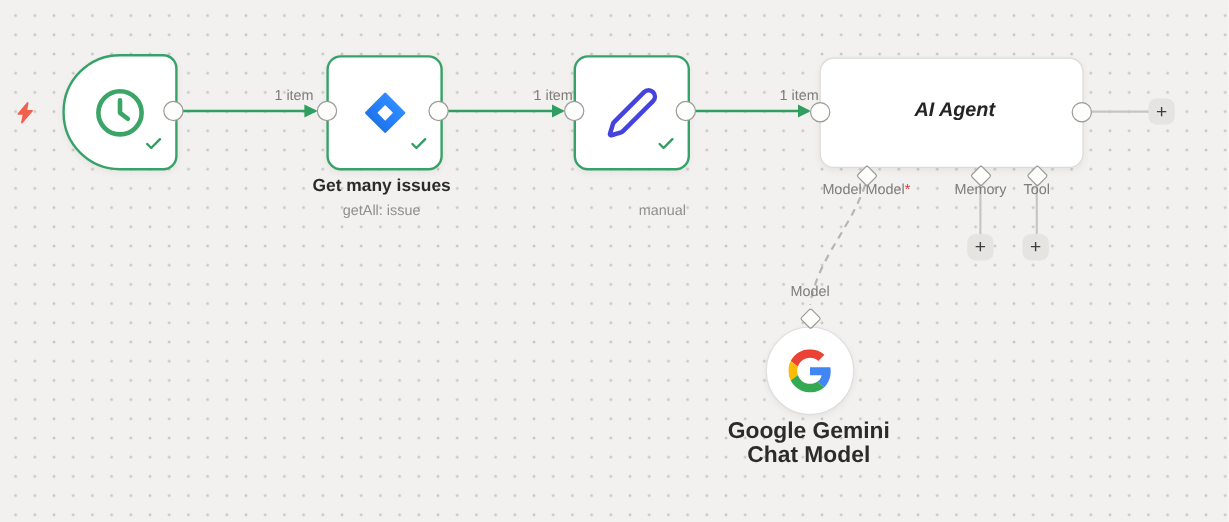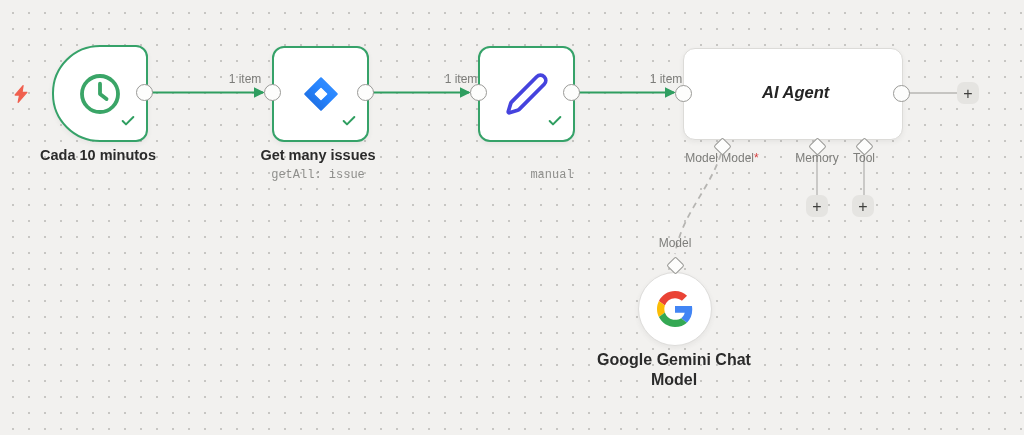--- a/index.html
+++ b/index.html
@@ -26,42 +26,42 @@
     position:absolute;width:13px;height:13px;background:#fdfdfc;
     border:1.7px solid #9a9a97;box-sizing:border-box;border-radius:2px;
     transform:rotate(45deg);z-index:3;
   }
   .node-label{
     position:absolute;transform:translateX(-50%);white-space:nowrap;
     font-size:14.5px;font-weight:600;color:#2b2b2b;z-index:2;text-align:center;
   }
   .node-sub{
     position:absolute;transform:translateX(-50%);white-space:nowrap;
-    font-size:12px;color:#8f8f8c;z-index:2;font-family:Liberation Mono, monospace;
+    font-size:12px;color:#8f8f8c;z-index:2;
   }
   .conn-label{
     position:absolute;transform:translateX(-50%);white-space:nowrap;
     font-size:12px;color:#7c7c79;z-index:2;margin-left:43px;
   }
   .port-label{
     position:absolute;transform:translateX(-50%);white-space:nowrap;
     font-size:12px;color:#7d7d7a;z-index:2;
   }
   .req{color:#d43d3d;}
   .agent-title{
     position:absolute;left:762px;top:83px;font-size:16.5px;font-weight:600;color:#242424;z-index:3;font-style:italic;
   }
   .plus-btn{
     position:absolute;width:22px;height:22px;border-radius:7px;background:#e5e4e1;
     color:#3f3f3d;font-size:16px;line-height:21px;text-align:center;z-index:3;
     border:0;padding:0;cursor:pointer;font-family:inherit;
   }
   .gemini-label{
     position:absolute;left:674px;top:350px;width:160px;transform:translateX(-50%);
-    text-align:center;font-size:16px;font-weight:600;color:#2b2b2b;line-height:20px;z-index:2;
+    text-align:center;font-size:19px;font-weight:600;color:#2b2b2b;line-height:20px;z-index:2;
   }
   .bolt{position:absolute;left:11px;top:82px;z-index:2;}
 </style>
 </head>
 <body>
 
 <div id="canvas">
 
   <svg id="wires" width="1024" height="435">
     <defs>
@@ -88,21 +88,20 @@
         <circle cx="12" cy="12" r="9.4"></circle>
         <path d="M12 6.6 V12 L15.4 14.6"></path>
       </svg>
     </span>
     <span class="check">
       <svg width="16" height="16" viewBox="0 0 24 24" fill="none" stroke="#2f9e60" stroke-width="3" stroke-linecap="round" stroke-linejoin="round">
           <polyline points="20 6 9 17 4 12"></polyline>
         </svg>
     </span>
   </div>
-  <div class="node-label" style="left:98px;top:147px;">Cada 10 minutos</div>
   <div class="endpoint" style="left:135.5px;top:84px;"></div>
   <div class="conn-label" style="left:202px;top:72px;">1 item</div>
 
   <div class="node node--success" style="left:272px;top:46px;width:93px;height:92px;">
     <span class="icon-center">
       <svg width="42" height="42" viewBox="0 0 40 40">
         <defs>
           <linearGradient id="jgrad" x1="0" y1="1" x2="1" y2="0">
             <stop offset="0" stop-color="#1b66d6"></stop>
               <stop offset="0.55" stop-color="#2684ff"></stop>

